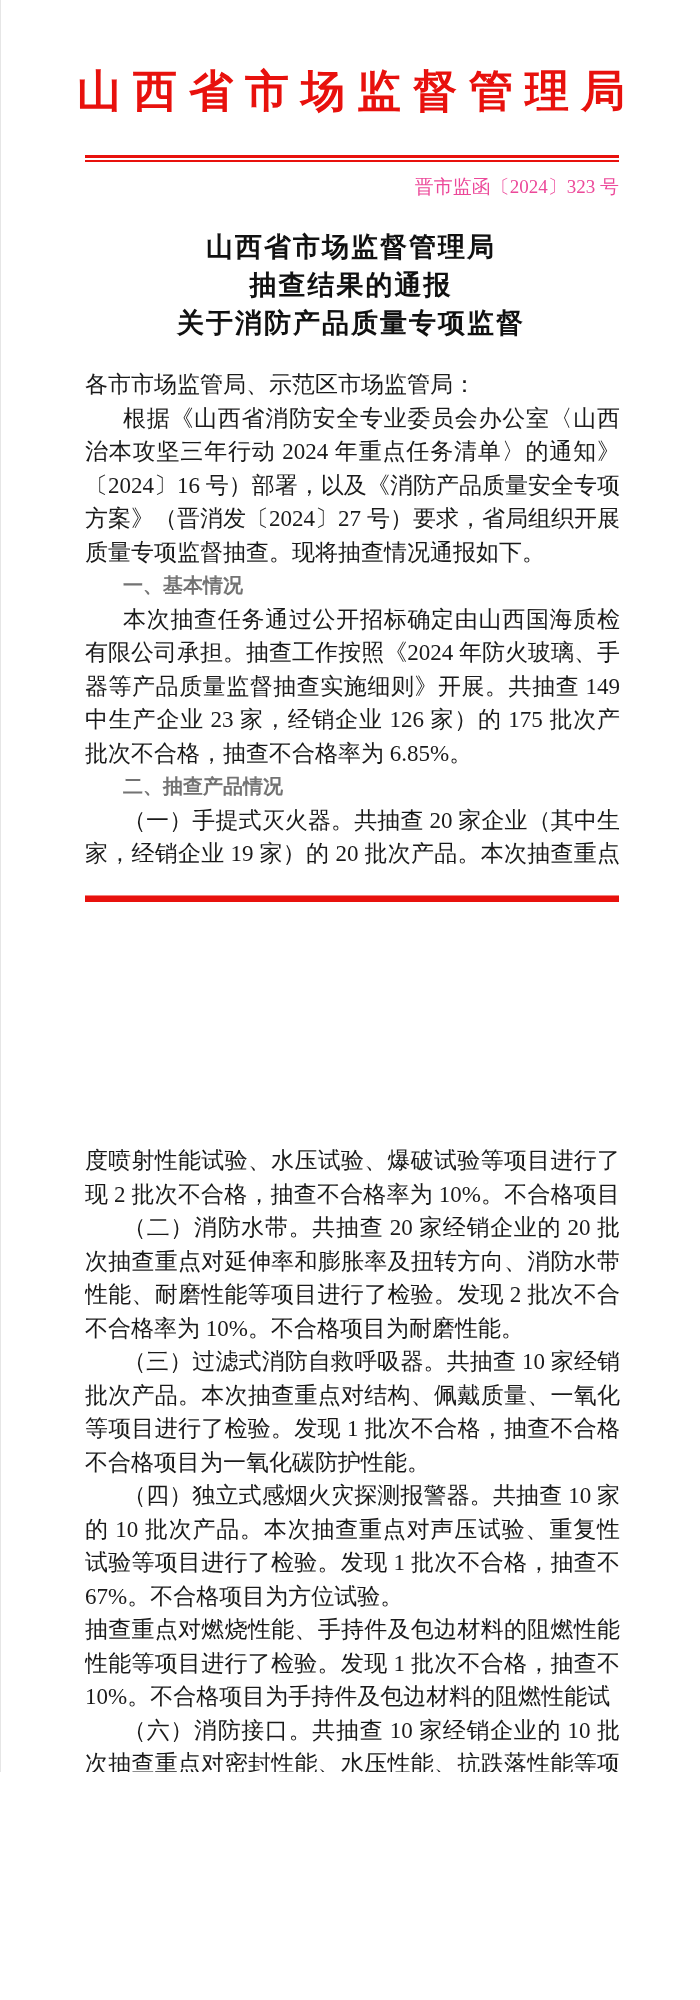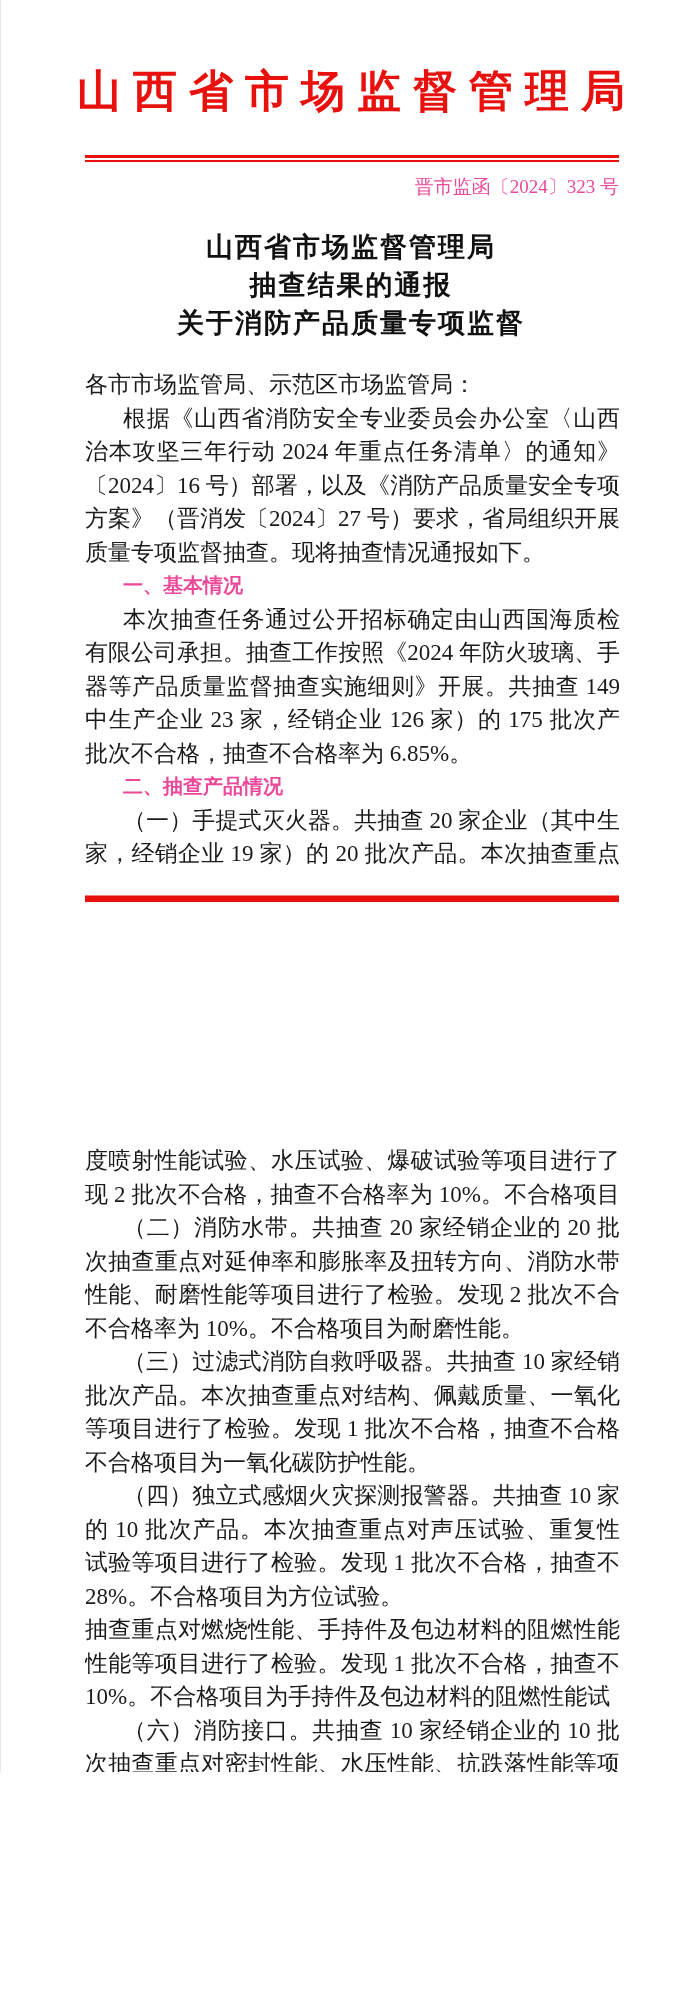--- a/index.html
+++ b/index.html
@@ -65,21 +65,21 @@
     text-align: left;
     overflow: hidden;
     color: #1a1a1a;
   }
   .line.fill { text-align: justify; text-align-last: justify; }
   .line.indent { text-indent: 38px; }
   .line.heading {
     font-family: "Liberation Sans", sans-serif;
     font-weight: bold;
     font-size: 20px;
-    color: #ec4899;
+    color: #737373;
   }
   .page-rule {
     position: absolute;
     top: 895px; left: 84px; width: 534px;
     height: 6px;
     background: #e8110d;
     border-top: 1px solid #f4807d;
   }
   .page-number {
     position: absolute;
@@ -166,21 +166,21 @@
       <div class="line fill">等项目进行了检验。发现 1 批次不合格，抽查不合格率为 10%。</div>
 
       <div class="line">不合格项目为一氧化碳防护性能。</div>
 
       <div class="line indent fill">（四）独立式感烟火灾探测报警器。共抽查 10 家经销企业</div>
 
       <div class="line fill">的 10 批次产品。本次抽查重点对声压试验、重复性试验、方位</div>
 
       <div class="line fill">试验等项目进行了检验。发现 1 批次不合格，抽查不合格率为</div>
 
-      <div class="line">28%。不合格项目为方位试验。</div>
+      <div class="line">67%。不合格项目为方位试验。</div>
 
 
       <div class="line fill">抽查重点对燃烧性能、手持件及包边材料的阻燃性能试验、绝缘</div>
 
       <div class="line fill">性能等项目进行了检验。发现 1 批次不合格，抽查不合格率为</div>
 
       <div class="line">10%。不合格项目为手持件及包边材料的阻燃性能试验。</div>
 
       <div class="line indent fill">（六）消防接口。共抽查 10 家经销企业的 10 批次产品。本</div>
 

